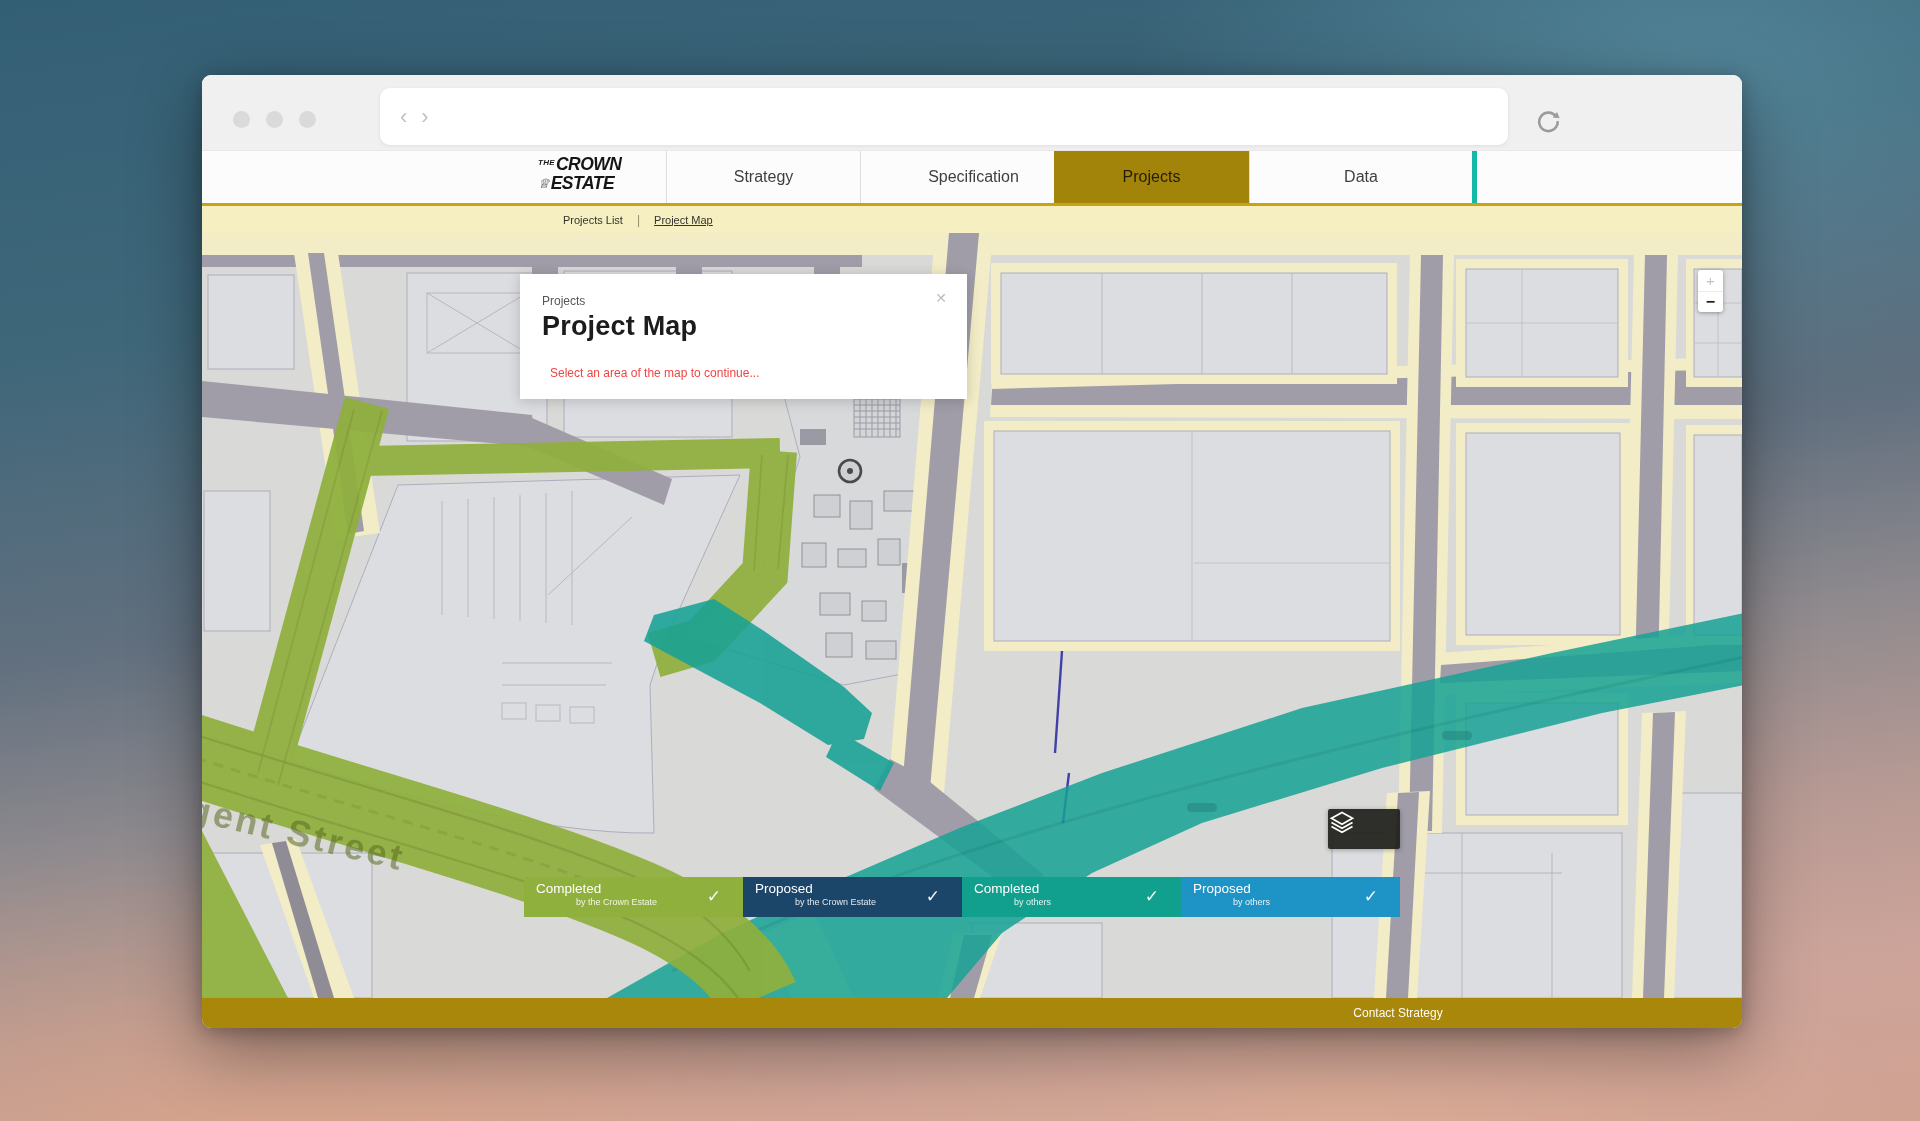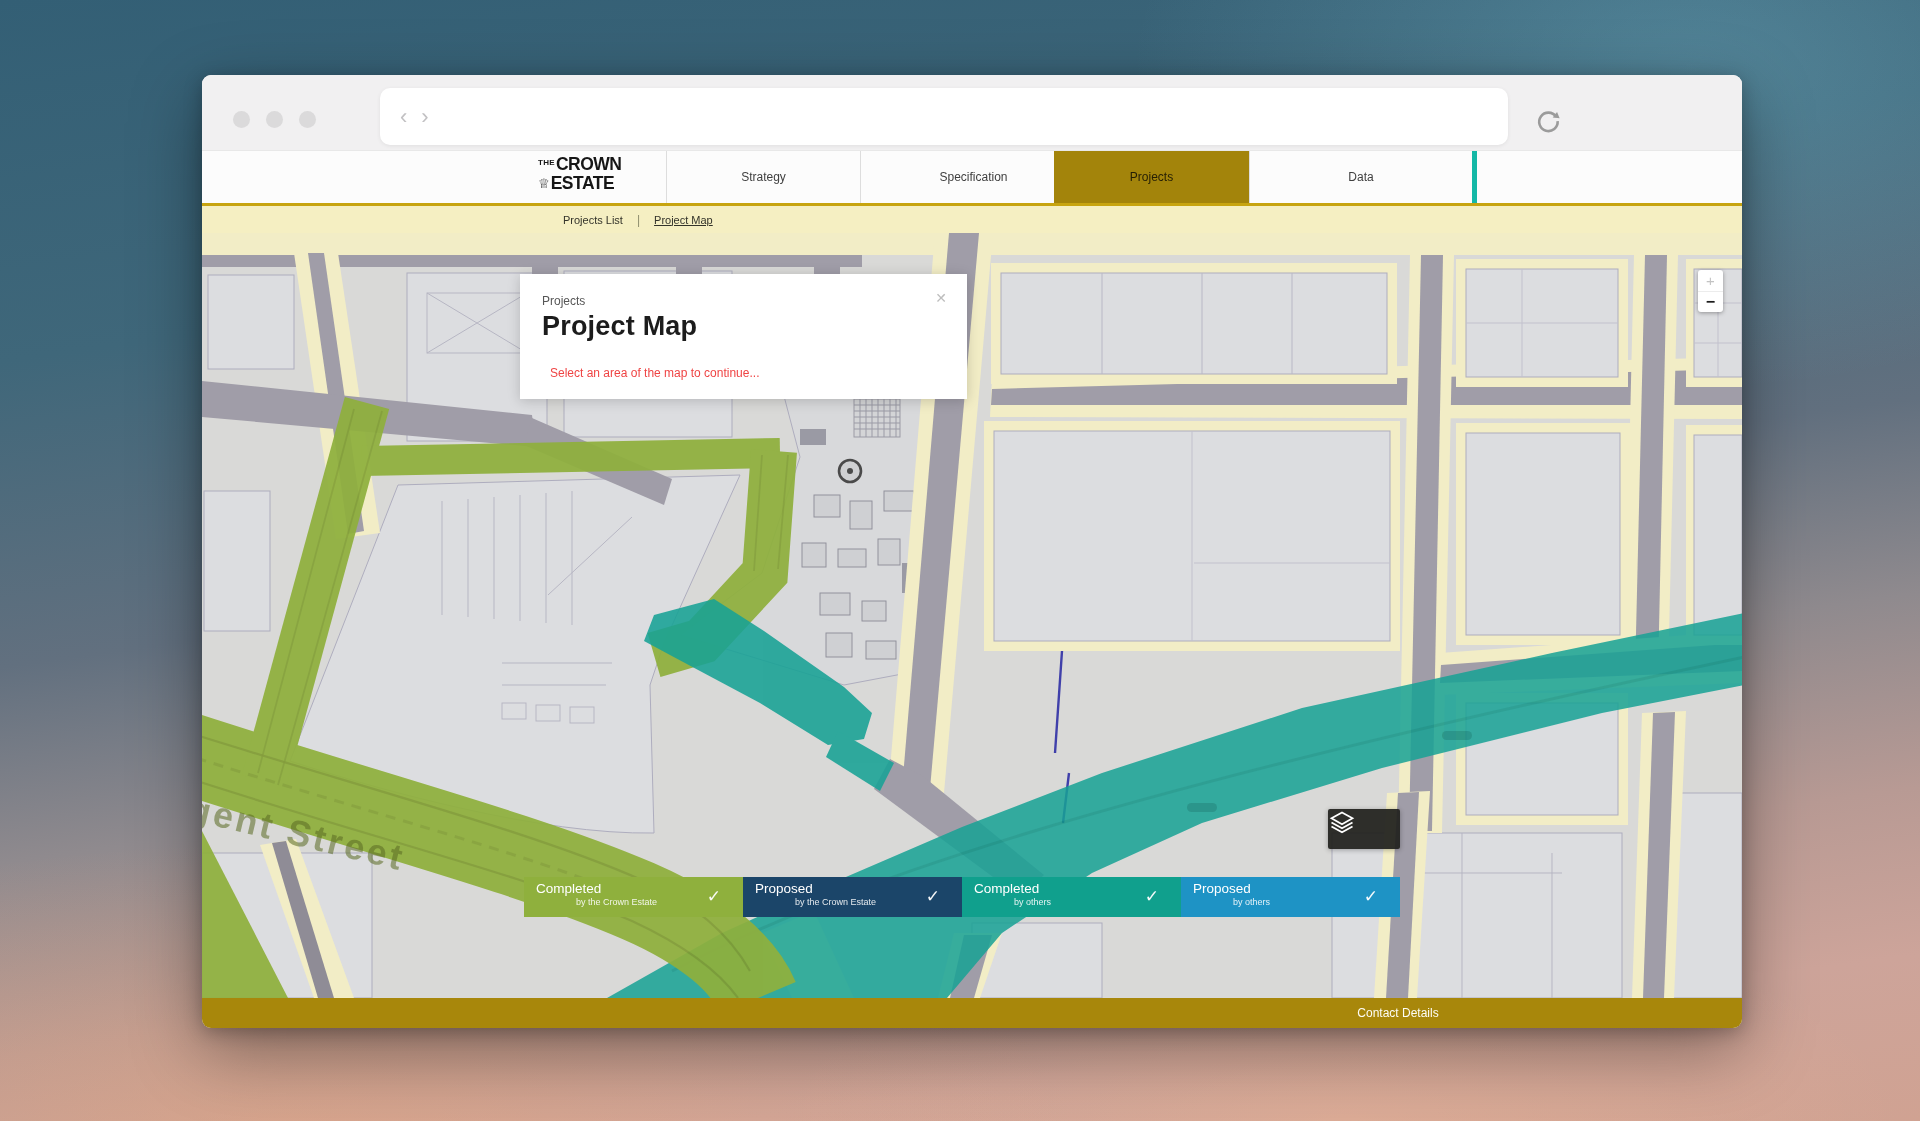--- a/index.html
+++ b/index.html
@@ -23,28 +23,28 @@
   .dot{width:17px;height:17px;border-radius:50%;background:#dbdadb;}
   .addressbar{
     position:absolute;left:178px;top:13px;width:1128px;height:57px;
     background:#fff;border-radius:10px;box-shadow:0 1px 4px rgba(0,0,0,.07);
     display:flex;align-items:center;padding-left:20px;gap:14px;box-sizing:border-box;
   }
   .navchev{color:#c2c1c3;font-size:22px;line-height:1;user-select:none;}
   .refresh{position:absolute;left:1332px;top:32px;width:27px;height:27px;}
   
   .sitenav{position:relative;height:52px;background:#fcfcfc;border-top:1px solid #e8e8e8;}
-  .logo{position:absolute;left:336px;top:5px;width:100px;text-align:left;color:#161616;line-height:1;}
+  .logo{position:absolute;left:336px;top:5px;width:100px;text-align:left;color:#161616;line-height:1;font-style:italic;}
   .logo .r1{display:flex;align-items:flex-start;}
   .logo .the{font-size:8px;font-weight:700;letter-spacing:.3px;margin:3px 1px 0 0;}
   .logo .big{font-size:17.5px;font-weight:700;letter-spacing:-.5px;}
   .logo .r2{display:flex;align-items:center;margin-top:1px;}
   .logo .crown{font-size:13px;margin-right:1px;}
   .tab{position:absolute;top:0;height:52px;display:flex;align-items:center;justify-content:center;
-       font-size:12px;color:#3f3f3f;border-left:1px solid #dddddd;box-sizing:border-box;cursor:pointer;}
+       font-size:16px;color:#3f3f3f;border-left:1px solid #dddddd;box-sizing:border-box;cursor:pointer;}
   .tab.t1{left:464px;width:194px;}
   .tab.t2{left:658px;width:226px;}
   .tab.t3{left:852px;width:195px;color:#241e05;border-left:none;}
   .tab.t4{left:1047px;width:228px;border-right:5px solid #14b8a6;}
   .goldline{height:3px;background:#c7a410;}
   
   .subnav{position:relative;height:27px;display:flex;align-items:center;font-size:11px;color:#3e3e30;}
   .subnav .wrap{position:absolute;left:318px;display:flex;align-items:center;gap:14px;margin-left:43px;}
   .subnav .sep{color:#8f8f6d;font-size:12px;}
   .subnav a{color:#33332a;text-decoration:none;cursor:pointer;}
@@ -316,16 +316,16 @@
       </div>
       <div class="leg" style="background: rgb(30, 147, 197);">
         <div class="leg-t">Proposed</div>
         <div class="leg-s">by others</div>
         <div class="leg-c">✓</div>
       </div>
     </div>
   </div>
 
   <div class="footer" style="background: rgb(168, 135, 11);">
-    <a>Contact Details</a>
+    <a>Contact Strategy</a>
   </div>
 
 </div>
 
 </body></html>

